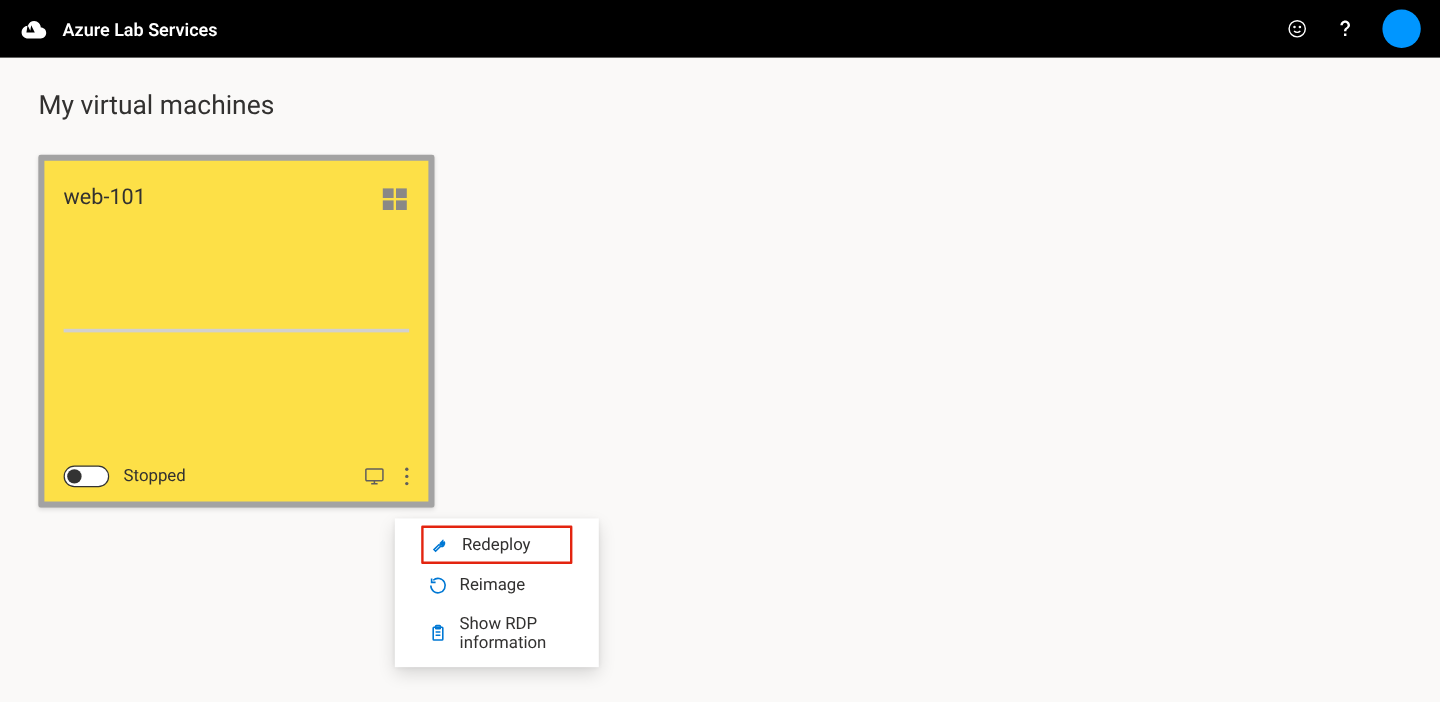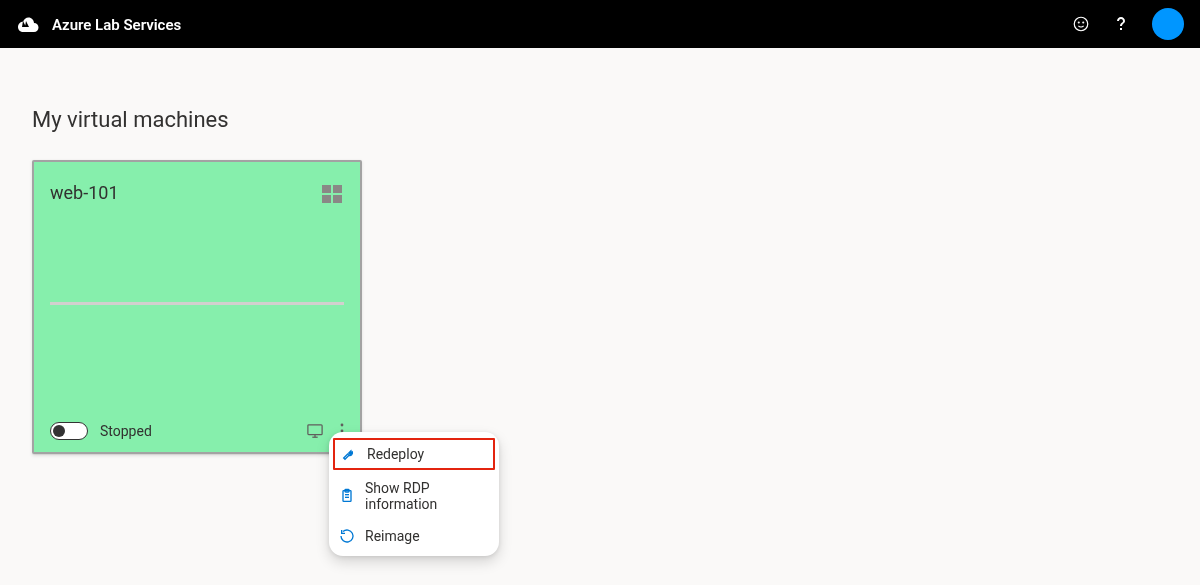--- a/index.html
+++ b/index.html
@@ -26,35 +26,34 @@
   .header-right { margin-left: auto; display: flex; align-items: center; gap: 24px; }
   .header-icon { display: flex; align-items: center; justify-content: center; cursor: pointer; }
   .avatar {
     width: 32px; height: 32px; border-radius: 50%;
     background: #0096ff;
   }
 
   
   .page {
     padding: 28px 32px;
-    margin-top: 31px;
   }
   .page-title {
     font-size: 22px;
     font-weight: 400;
     color: #323130;
     margin-bottom: 28px;
   }
 
   
   .vm-card {
     width: 330px;
     height: 294px;
-    background: #86efac;
-    border: 2px solid #a3a3a3;
+    background: #fde047;
+    border: 5px solid #a3a3a3;
     box-shadow: 0 1.6px 3.6px rgba(0,0,0,0.1), 0 0.3px 0.9px rgba(0,0,0,0.07);
     border-radius: 2px;
     padding: 20px 16px 12px 16px;
     display: flex;
     flex-direction: column;
     position: relative;
   }
   .vm-card-header {
     display: flex;
     justify-content: space-between;
@@ -98,22 +97,22 @@
   .footer-icon { cursor: pointer; color: #605e5c; display:flex; align-items:center; }
 
   
   .context-menu {
     position: absolute;
     left: 329px;
     top: 432px;
     width: 170px;
     background: #ffffff;
     box-shadow: 0 6px 14px rgba(0,0,0,0.15), 0 1px 4px rgba(0,0,0,0.1);
-    border-radius: 14px;
-    padding: 4px 0;
+    border-radius: 0;
+    padding: 4px 18px;
   }
   .menu-item {
     display: flex;
     align-items: center;
     gap: 10px;
     padding: 8px 10px;
     font-size: 14px;
     color: #323130;
     cursor: pointer;
   }
@@ -206,30 +205,30 @@
     <span class="menu-icon">
       <svg width="16" height="16" viewBox="0 0 24 24" fill="none" stroke="#0078d4" stroke-width="2">
         <path d="M15 7a4 4 0 0 1-5 5L4 18l2 2 6-6a4 4 0 0 0 5-5l-3 3-2-2 3-3z"></path>
       </svg>
     </span>
     <span>Redeploy</span>
   </div>
   <div class="menu-item">
     <span class="menu-icon">
       <svg width="16" height="16" viewBox="0 0 24 24" fill="none" stroke="#0078d4" stroke-width="2">
+        <path d="M3 12a9 9 0 1 0 3-6.7"></path>
+        <polyline points="4 3 4 8 9 8"></polyline>
+      </svg>
+    </span>
+    <span>Reimage</span>
+  </div>
+  <div class="menu-item">
+    <span class="menu-icon">
+      <svg width="16" height="16" viewBox="0 0 24 24" fill="none" stroke="#0078d4" stroke-width="2">
         <rect x="6" y="4" width="12" height="16" rx="1"></rect>
         <rect x="9" y="2" width="6" height="4" rx="1"></rect>
         <line x1="9" y1="10" x2="15" y2="10"></line>
         <line x1="9" y1="14" x2="15" y2="14"></line>
       </svg>
     </span>
     <span>Show RDP information</span>
   </div>
-  <div class="menu-item">
-    <span class="menu-icon">
-      <svg width="16" height="16" viewBox="0 0 24 24" fill="none" stroke="#0078d4" stroke-width="2">
-        <path d="M3 12a9 9 0 1 0 3-6.7"></path>
-        <polyline points="4 3 4 8 9 8"></polyline>
-      </svg>
-    </span>
-    <span>Reimage</span>
-  </div>
 </div>
 
 </body></html>

